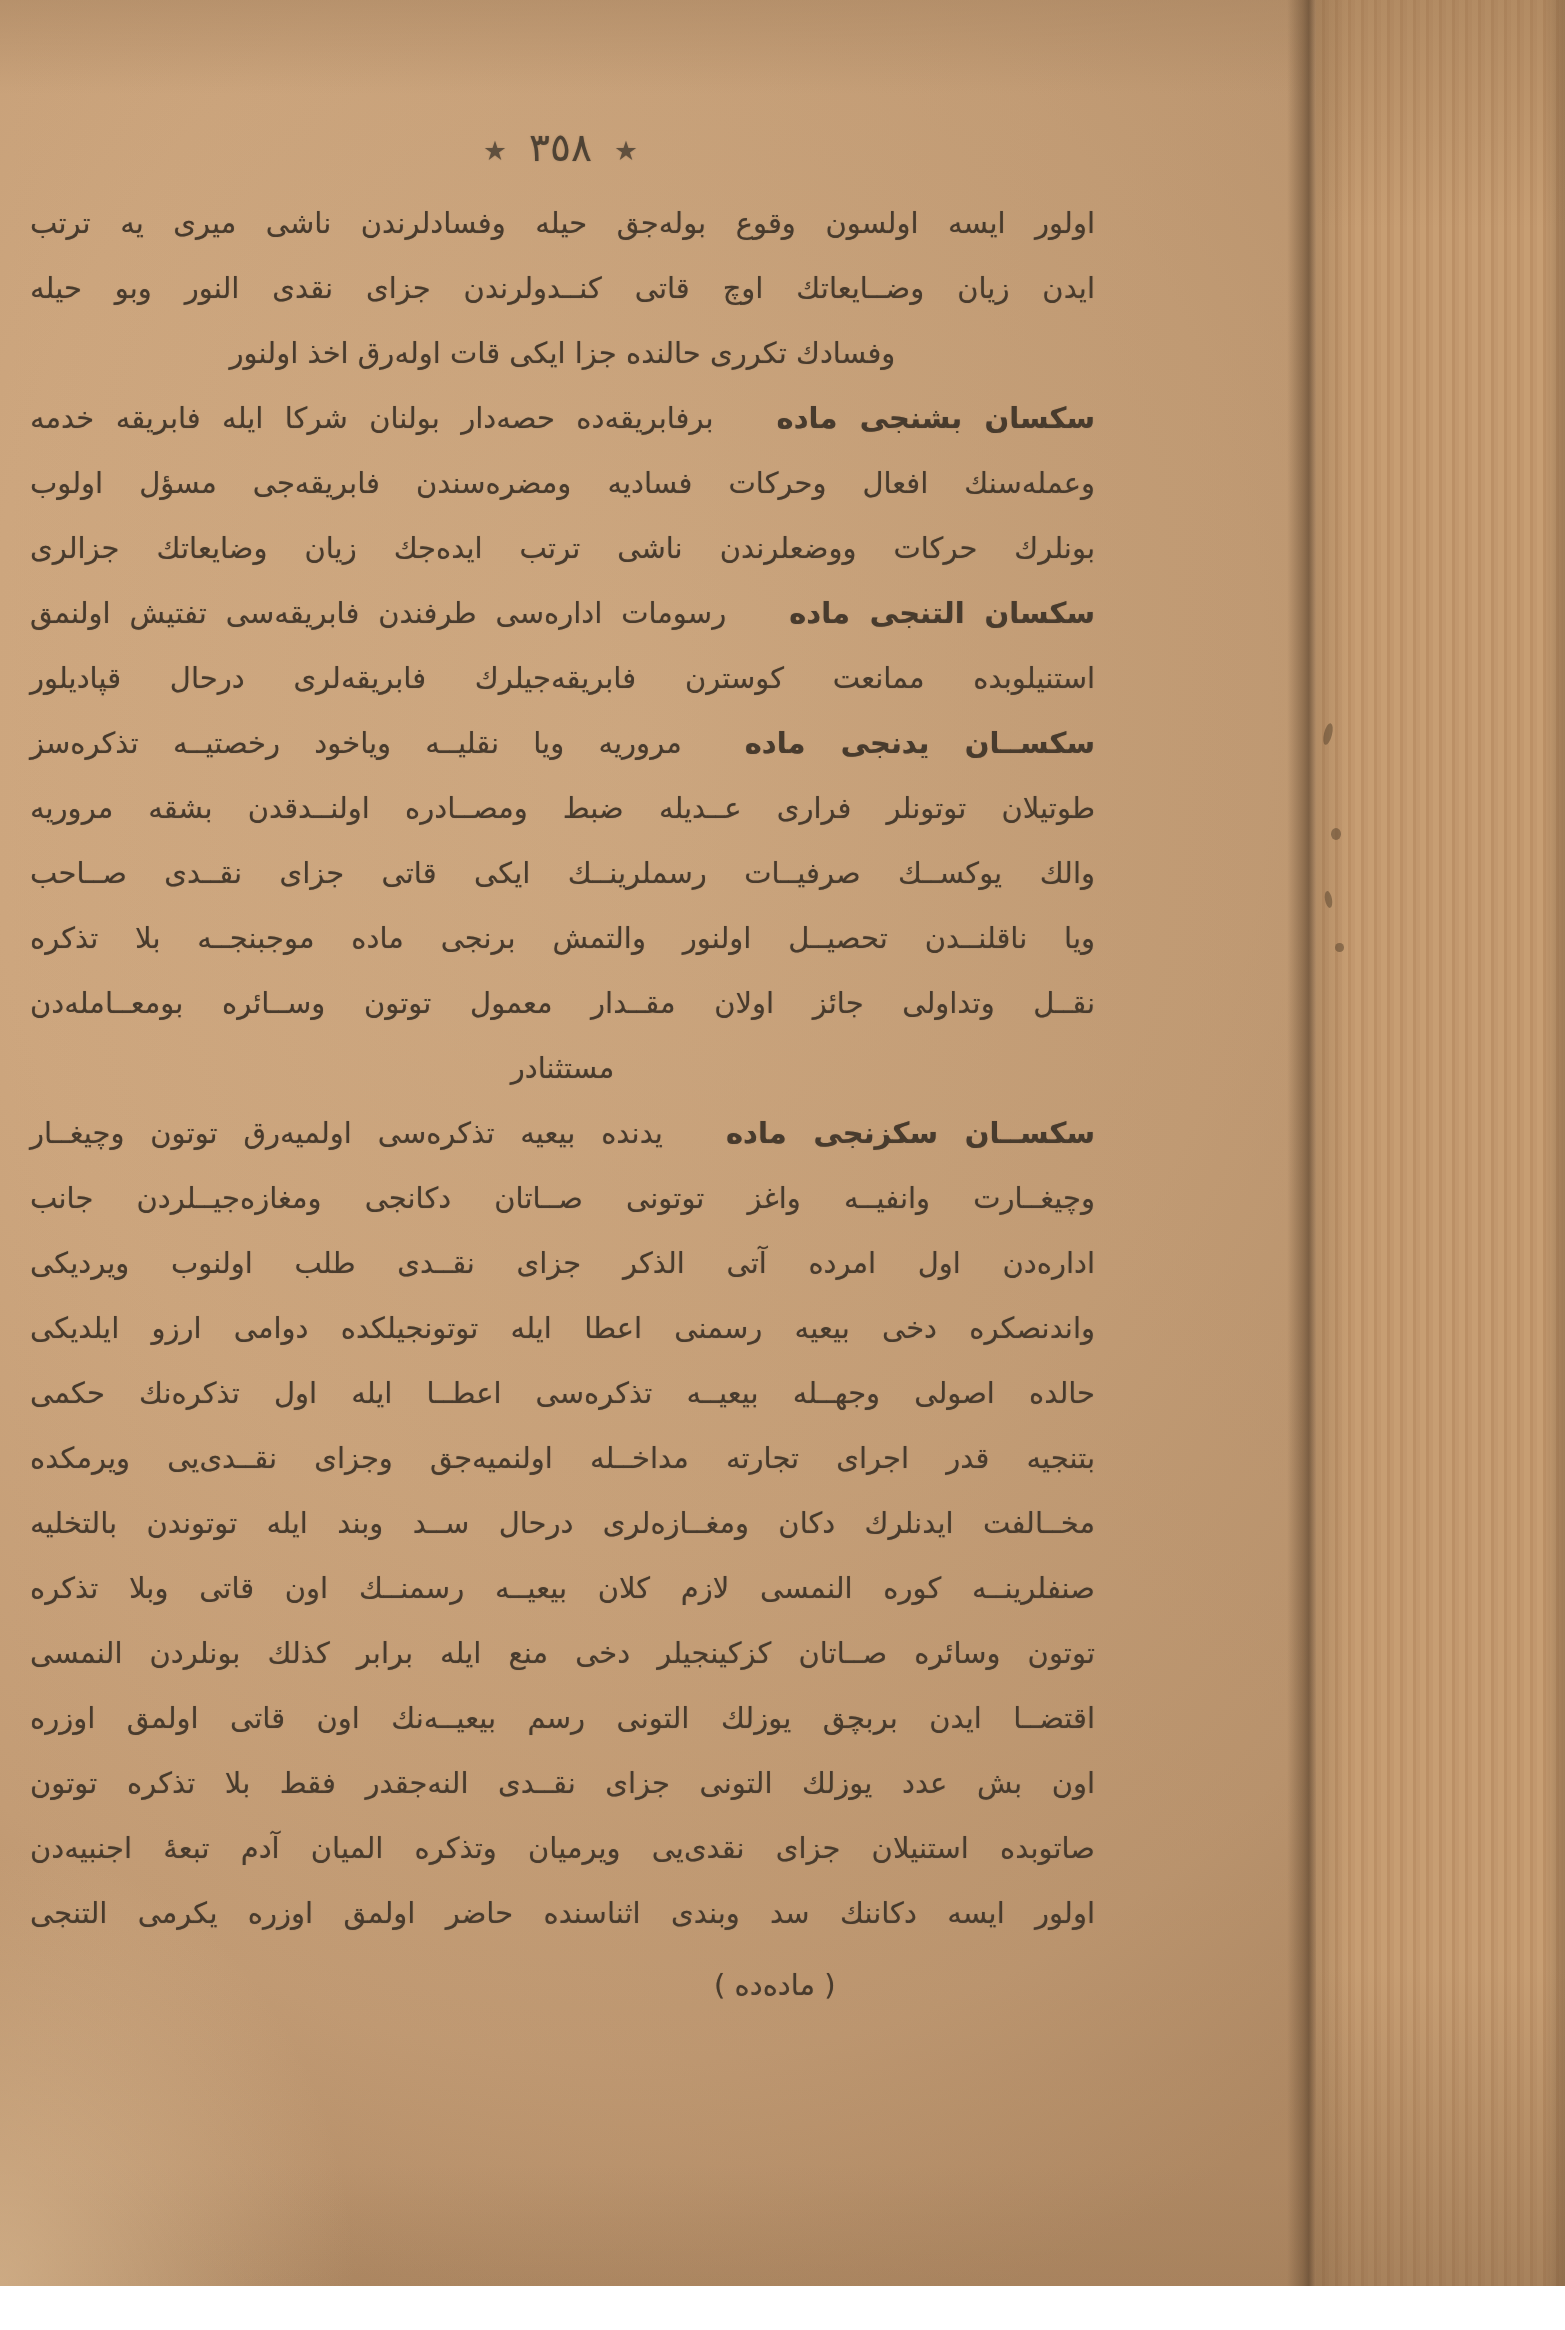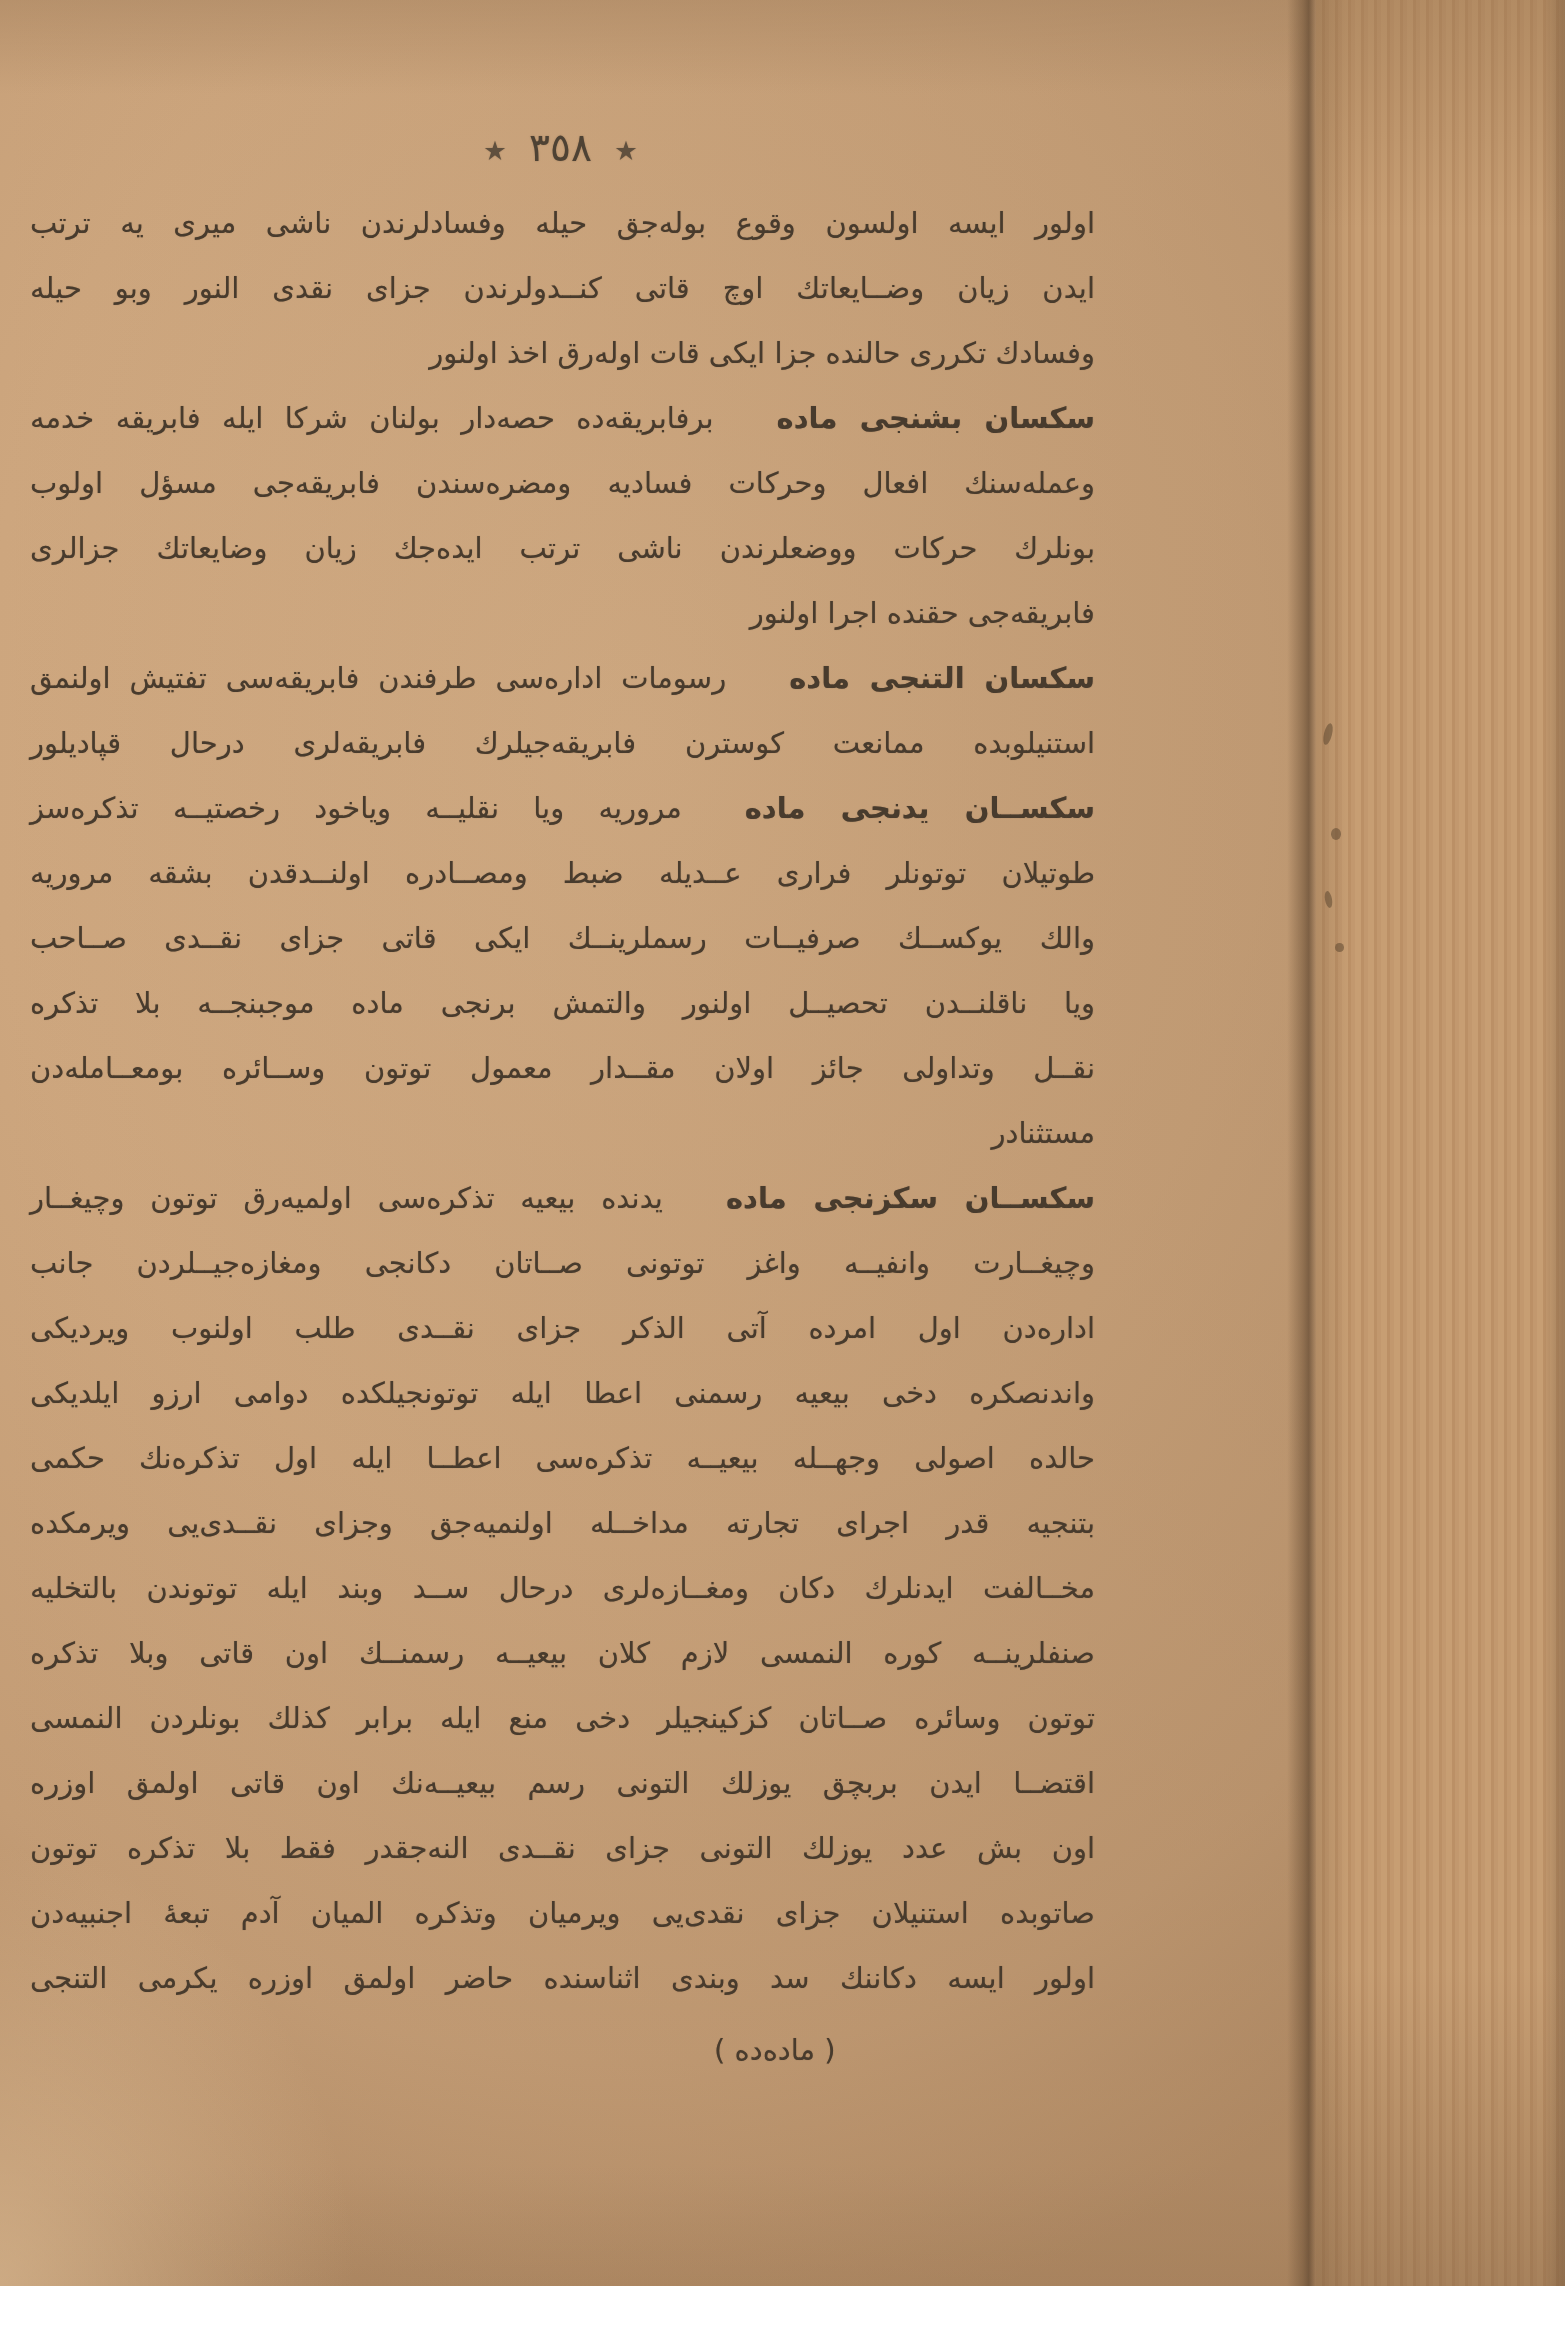--- a/index.html
+++ b/index.html
@@ -71,21 +71,21 @@
     font-size:29px;
     text-shadow:0 0 0.9px rgba(60,45,30,.45);
   }
   .line{
     height:65px;line-height:65px;
     white-space:normal;
     overflow:visible;
   }
   .line.full{text-align:justify;text-align-last:justify;}
   .line.article{text-align:justify;text-align-last:justify;}
-  .line.end{text-align:right;}
+  .line.end{text-align:center;}
   .line.catchword{text-align:left;padding-left:684px;margin-top:6.8px;}
   .hgap{display:inline-block;width:63px;}
   .article-heading{font-weight:bold;letter-spacing:0.9px;}
 </style>
 </head>
 <body>
 
 <div class="screenshot">
 
   <div class="page-curl"></div>
@@ -94,21 +94,20 @@
     <span class="flower">٭</span><span>٣٥٨</span><span class="flower">٭</span>
   </div>
 
   <div class="textblock" id="textblock">
       <div class="line full">اولور ايسه اولسون وقوع بوله‌جق حيله وفسادلرندن ناشى ميرى يه ترتب</div>
       <div class="line full">ايدن زيان وضــايعاتك اوچ قاتى كنــدولرندن جزاى نقدى النور وبو حيله</div>
       <div class="line end">وفسادك تكررى حالنده جزا ايكى قات اوله‌رق اخذ اولنور</div>
       <div class="line article"><span class="article-heading">سكسان بشنجى ماده</span><span class="hgap"></span><span>برفابريقه‌ده حصه‌دار بولنان شركا ايله فابريقه خدمه</span></div>
       <div class="line full">وعمله‌سنك افعال وحركات فساديه ومضره‌سندن فابريقه‌جى مسؤل اولوب</div>
       <div class="line full">بونلرك حركات ووضعلرندن ناشى ترتب ايده‌جك زيان وضايعاتك جزالرى</div>
-      <div class="line end">فابريقه‌جى حقنده اجرا اولنور</div>
       <div class="line article"><span class="article-heading">سكسان التنجى ماده</span><span class="hgap"></span><span>رسومات اداره‌سى طرفندن فابريقه‌سى تفتيش اولنمق</span></div>
       <div class="line full">استنيلوبده ممانعت كوسترن فابريقه‌جيلرك فابريقه‌لرى درحال قپاديلور</div>
       <div class="line article"><span class="article-heading">سكســان يدنجى ماده</span><span class="hgap"></span><span>مروريه ويا نقليــه وياخود رخصتيــه تذكره‌سز</span></div>
       <div class="line full">طوتيلان توتونلر فرارى عــديله ضبط ومصــادره اولنــدقدن بشقه مروريه</div>
       <div class="line full">والك يوكســك صرفيــات رسملرينــك ايكى قاتى جزاى نقــدى صــاحب</div>
       <div class="line full">ويا ناقلنــدن تحصيــل اولنور والتمش برنجى ماده موجبنجــه بلا تذكره</div>
       <div class="line full">نقــل وتداولى جائز اولان مقــدار معمول توتون وســائره بومعــامله‌دن</div>
       <div class="line end">مستثنادر</div>
       <div class="line article"><span class="article-heading">سكســان سكزنجى ماده</span><span class="hgap"></span><span>يدنده بيعيه تذكره‌سى اولميه‌رق توتون وچيغــار</span></div>
       <div class="line full">وچيغــارت وانفيــه واغز توتونى صــاتان دكانجى ومغازه‌جيــلردن جانب</div>

